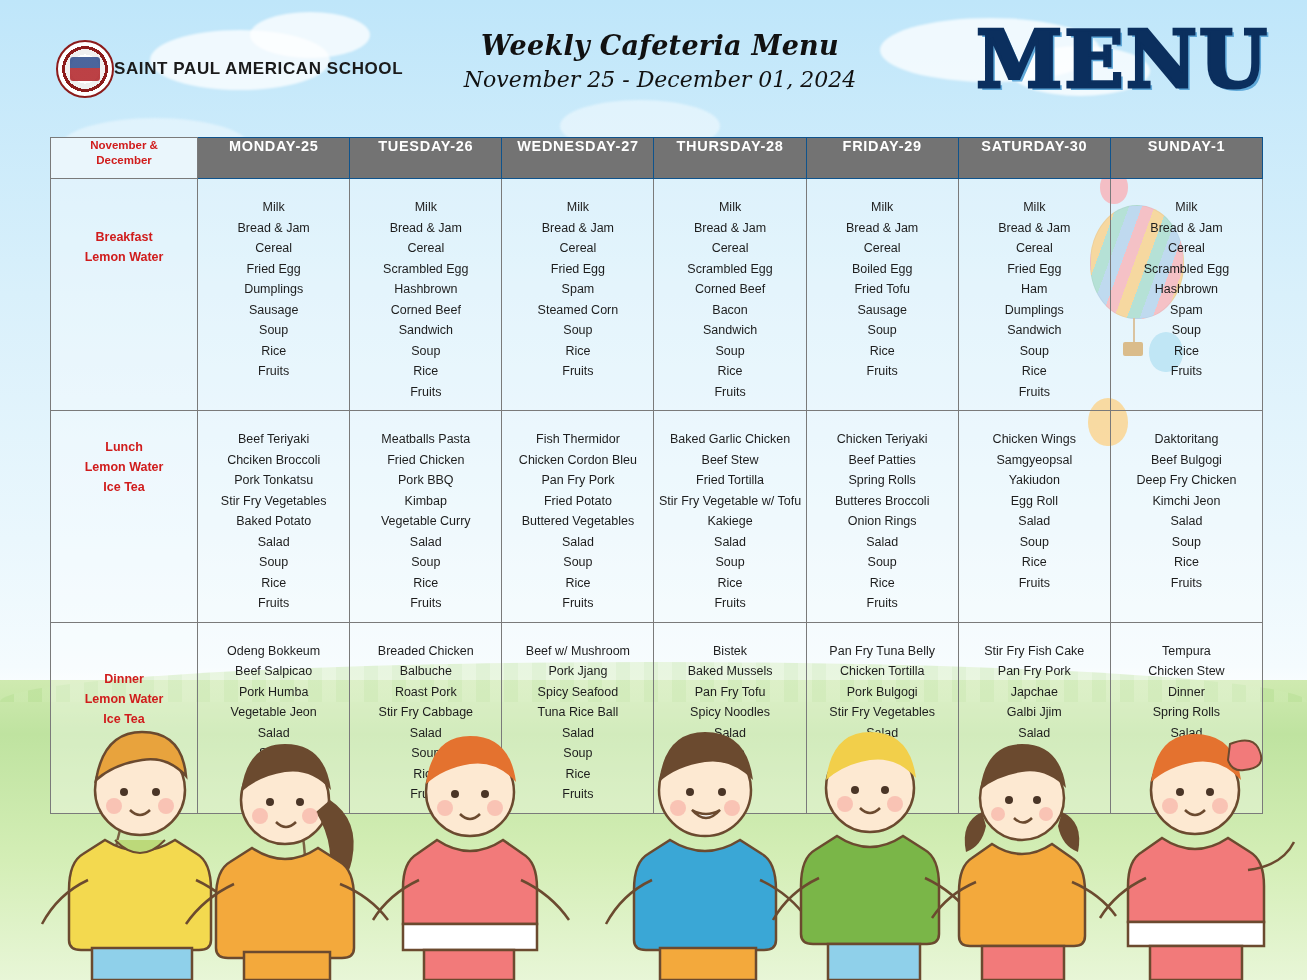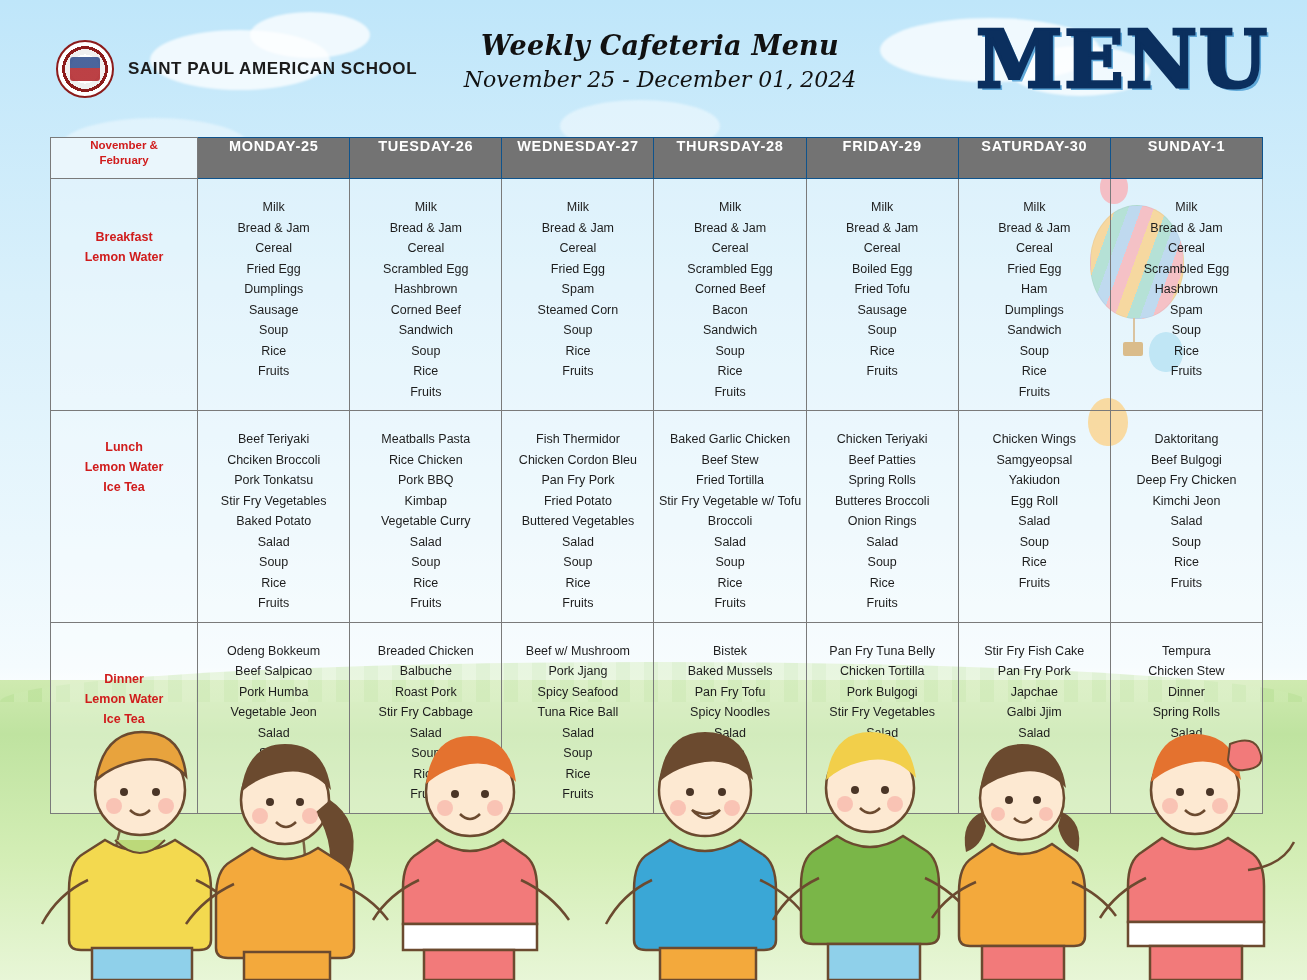--- a/index.html
+++ b/index.html
@@ -23,21 +23,21 @@
     background:linear-gradient(to bottom,#cfeab0 0%,#bfe3a0 18%,#d4eeb6 60%,#e8f6d7 100%);
   }
   .grass:before{
     content:"";position:absolute;left:0;right:0;top:-18px;height:40px;
     background:repeating-linear-gradient(90deg,#b8e096 0 14px,#cdeab0 14px 28px);
     opacity:.55;border-radius:50% 50% 0 0/100% 100% 0 0;
   }
 
   
   .header{position:absolute;left:0;top:0;width:1307px;height:130px;}
-  .logo-wrap{position:absolute;left:56px;top:40px;display:flex;align-items:center;gap:14px;}
+  .logo-wrap{position:absolute;left:56px;top:40px;display:flex;align-items:center;}
   .seal{width:54px;height:54px;border-radius:50%;border:2px solid #8c1b1b;background:
      radial-gradient(circle at 50% 50%,#ffffff 0 38%,#f0f0f0 38% 52%,#8c1b1b 52% 60%,#ffffff 60% 100%);
      position:relative;box-shadow:0 0 0 1px #fff inset;}
   .seal:after{content:"";position:absolute;left:12px;top:15px;width:30px;height:24px;border-radius:3px;
      background:linear-gradient(#2b4a8b 0 45%,#b01f24 45% 100%);opacity:.85;}
   .school-name{font-size:17px;font-weight:bold;letter-spacing:.6px;color:#1b1b1b;font-family:"Liberation Sans",sans-serif;}
   .title-block{position:absolute;left:430px;top:30px;width:460px;text-align:center;}
   .title-main{font-family:"DejaVu Serif",serif;font-style:italic;font-weight:bold;font-size:27px;color:#111;letter-spacing:.3px;}
   .title-sub{font-family:"DejaVu Serif",serif;font-style:italic;font-size:22px;color:#111;margin-top:6px;}
   .menu-word{
@@ -126,21 +126,21 @@
         <col class="c-day">
         <col class="c-day">
       <col class="c-day">
         <col class="c-day">
         <col class="c-day">
     </colgroup>
     <thead>
       <tr>
         <th class="hdr-corner">
           <div>November &amp;</div>
-          <div>February</div>
+          <div>December</div>
         </th>
         <th class="hdr-day">MONDAY-25</th>
         <th class="hdr-day">TUESDAY-26</th>
         <th class="hdr-day">WEDNESDAY-27</th>
         <th class="hdr-day">THURSDAY-28</th>
         <th class="hdr-day">FRIDAY-29</th>
         <th class="hdr-day">SATURDAY-30</th>
         <th class="hdr-day">SUNDAY-1</th>
       </tr>
     </thead>
@@ -243,21 +243,21 @@
             <div>Pork Tonkatsu</div>
             <div>Stir Fry Vegetables</div>
             <div>Baked Potato</div>
             <div>Salad</div>
             <div>Soup</div>
             <div>Rice</div>
             <div>Fruits</div>
           </td>
         <td class="meal">
             <div>Meatballs Pasta</div>
-            <div>Rice Chicken</div>
+            <div>Fried Chicken</div>
             <div>Pork BBQ</div>
             <div>Kimbap</div>
             <div>Vegetable Curry</div>
             <div>Salad</div>
             <div>Soup</div>
             <div>Rice</div>
             <div>Fruits</div>
           </td>
         <td class="meal">
             <div>Fish Thermidor</div>
@@ -268,21 +268,21 @@
             <div>Salad</div>
             <div>Soup</div>
             <div>Rice</div>
             <div>Fruits</div>
           </td>
         <td class="meal">
             <div>Baked Garlic Chicken</div>
             <div>Beef Stew</div>
             <div>Fried Tortilla</div>
             <div>Stir Fry Vegetable w/ Tofu</div>
-            <div>Broccoli</div>
+            <div>Kakiege</div>
             <div>Salad</div>
             <div>Soup</div>
             <div>Rice</div>
             <div>Fruits</div>
           </td>
         <td class="meal">
             <div>Chicken Teriyaki</div>
             <div>Beef Patties</div>
             <div>Spring Rolls</div>
             <div>Butteres Broccoli</div>

